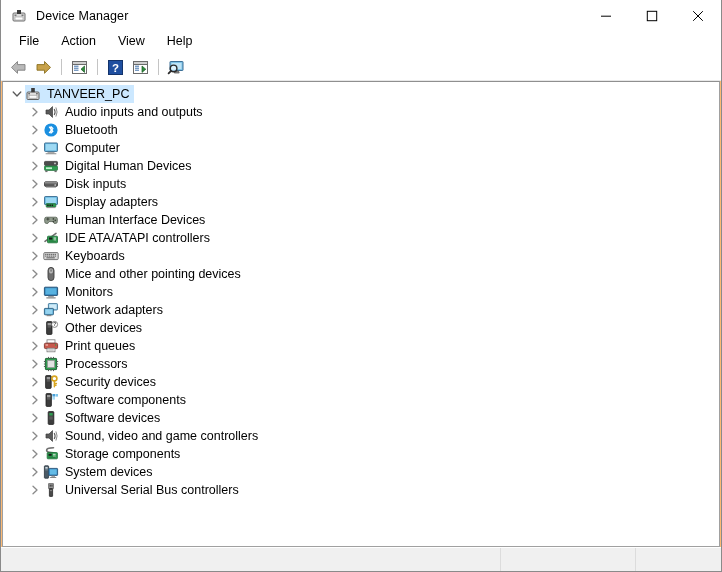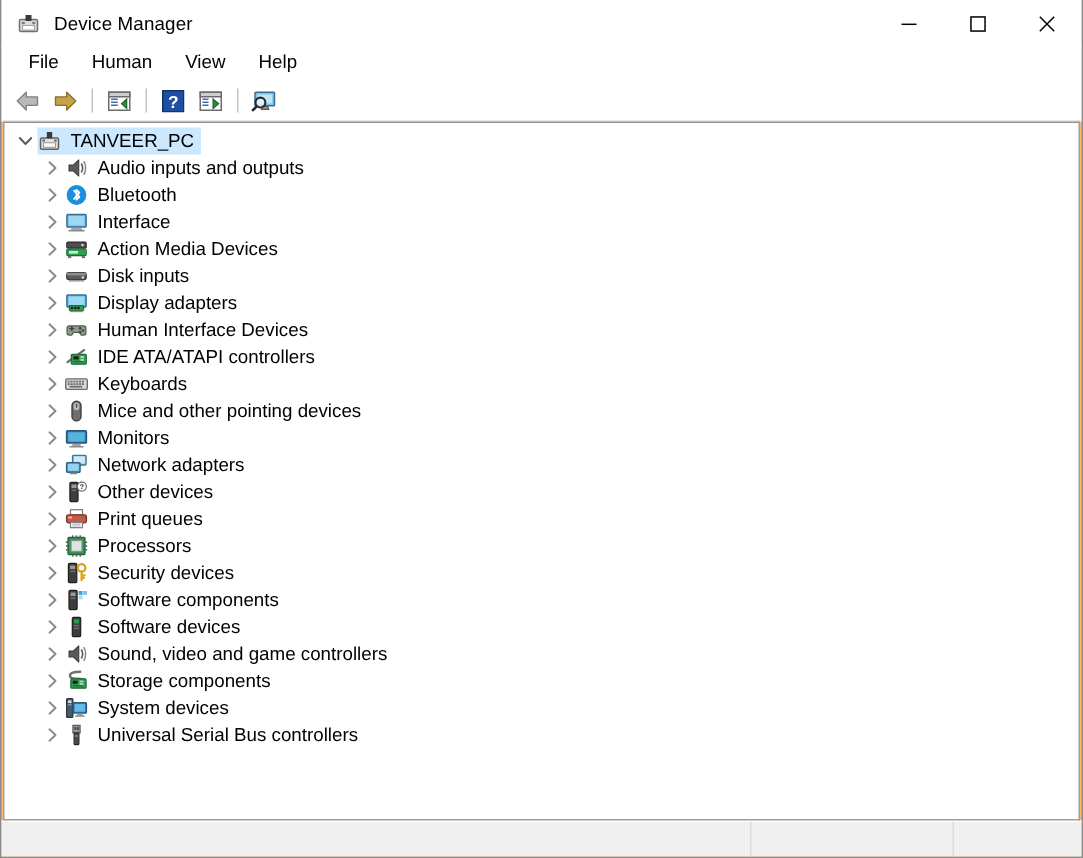--- a/index.html
+++ b/index.html
@@ -229,21 +229,21 @@
       <div class="win-btn close">
         <svg width="12" height="12" viewBox="0 0 12 12">
             <path d="M1.2 1.2 L10.8 10.8 M10.8 1.2 L1.2 10.8" stroke="#000" stroke-width="1"></path>
           </svg>
       </div>
     </div>
   </div>
 
   <div id="menubar">
     <div class="menu-item">File</div>
-    <div class="menu-item">Human</div>
+    <div class="menu-item">Action</div>
     <div class="menu-item">View</div>
     <div class="menu-item">Help</div>
   </div>
 
   <div id="toolbar">
 
     <div class="tb-btn">
       <span>
         <svg width="17" height="15" viewBox="0 0 17 15">
           <path d="M7.5 1.5 L1.5 7.4 L7.5 13.3 L7.5 10.2 L15 10.2 L15 4.6 L7.5 4.6 Z" fill="#b9b9b9" stroke="#808080" stroke-width="0.9" stroke-linejoin="round"></path>
@@ -376,42 +376,42 @@
         </span>
         <span class="hit">
           <span class="ic">
             <svg width="16" height="16" viewBox="0 0 16 16">
               <rect x="1.6" y="3" width="12.8" height="8.4" rx="0.6" fill="#6cc0ea" stroke="#3b6d90" stroke-width="1"></rect>
               <rect x="2.8" y="4.1" width="10.4" height="6.2" fill="#9ed9f3"></rect>
               <rect x="4.5" y="12" width="7" height="1.5" fill="#a8a8a8"></rect>
               <rect x="2.6" y="13.2" width="10.8" height="1.1" rx="0.4" fill="#8c8c8c"></rect>
             </svg>
           </span>
-          <span class="lbl">Interface</span>
+          <span class="lbl">Computer</span>
         </span>
       </div>
 
       <div class="tree-row row-child">
         <span class="chev">
           <svg width="12" height="12" viewBox="0 0 12 12">
               <path d="M4 2.2 L8 6 L4 9.8" fill="none" stroke="#8a8a8a" stroke-width="1.3" stroke-linecap="round" stroke-linejoin="round"></path>
             </svg>
         </span>
         <span class="hit">
           <span class="ic">
             <svg width="16" height="16" viewBox="0 0 16 16">
               <rect x="1.5" y="3.4" width="13" height="4" rx="0.8" fill="#4d4d4d" stroke="#2c2c2c" stroke-width="0.7"></rect>
               <circle cx="12" cy="5.4" r="0.9" fill="#d0d0d0"></circle>
               <rect x="1.5" y="8" width="13" height="4.4" rx="0.8" fill="#2f9c50" stroke="#1d6b36" stroke-width="0.7"></rect>
               <rect x="3" y="9.3" width="6" height="1.8" fill="#bff0cd"></rect>
               <rect x="2.3" y="12.6" width="2.2" height="1.5" fill="#6f6f6f"></rect>
               <rect x="11.5" y="12.6" width="2.2" height="1.5" fill="#6f6f6f"></rect>
             </svg>
           </span>
-          <span class="lbl">Action Media Devices</span>
+          <span class="lbl">Digital Human Devices</span>
         </span>
       </div>
 
       <div class="tree-row row-child">
         <span class="chev">
           <svg width="12" height="12" viewBox="0 0 12 12">
               <path d="M4 2.2 L8 6 L4 9.8" fill="none" stroke="#8a8a8a" stroke-width="1.3" stroke-linecap="round" stroke-linejoin="round"></path>
             </svg>
         </span>
         <span class="hit">

